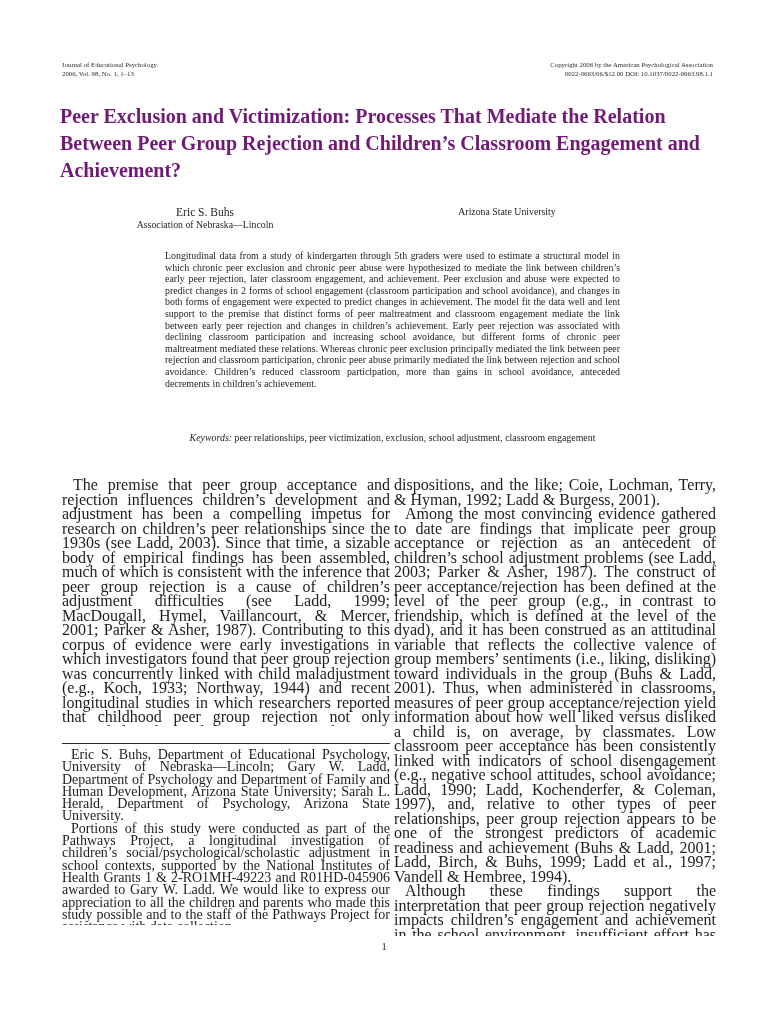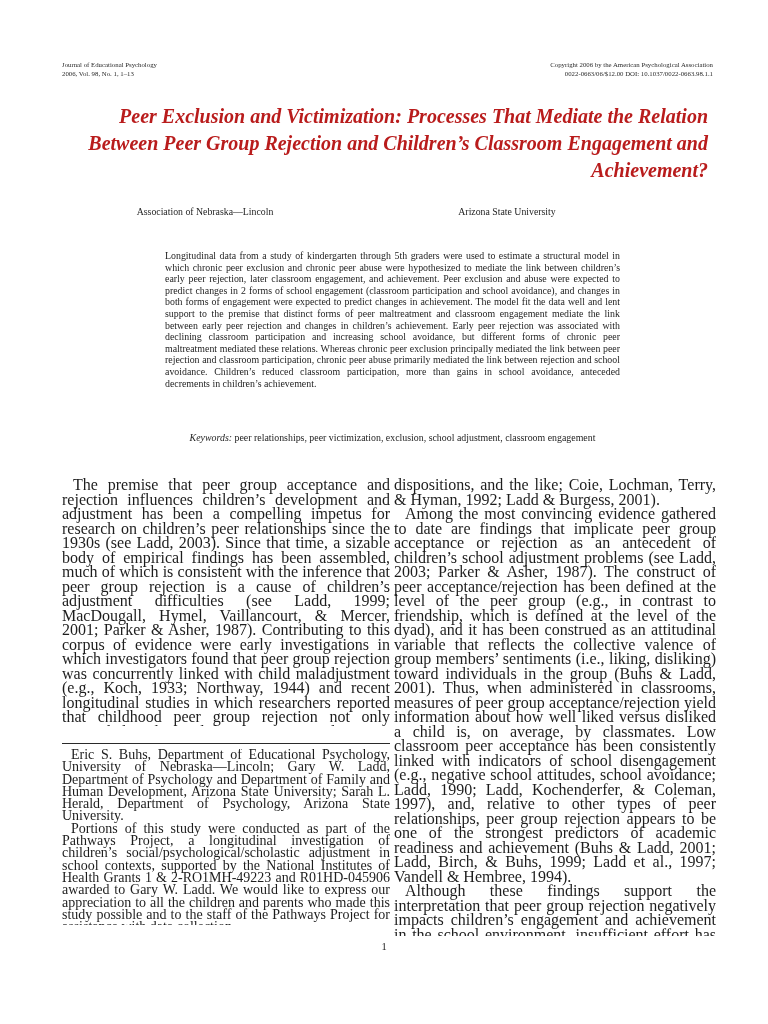--- a/index.html
+++ b/index.html
@@ -12,21 +12,21 @@
     overflow: hidden;
   }
   .page { position: absolute; inset: 0; background: #ffffff; }
 
   .journal-header { position: absolute; top: 60px; left: 62px; right: 55px;
     display: flex; justify-content: space-between;
     font-size: 6.8px; line-height: 9px; color: #2a2a2a; }
   .journal-header .right { text-align: right; }
 
   .paper-title { position: absolute; top: 103px; left: 60px; right: 60px;
-    text-align: right; font-size: 20px; line-height: 27px; color: #b91c1c; font-style: italic; }
+    text-align: left; font-size: 20px; line-height: 27px; color: #701a75; }
 
   .authors { position: absolute; top: 206px; left: 0; width: 768px; }
   .author-block { position: absolute; text-align: center; }
   .author-block.a0 { left: 40px;  width: 330px; }
   .author-block.a1 { left: 342px; width: 330px; }
   .auth-name { font-size: 11.5px; line-height: 13px; }
   .auth-aff  { font-size: 9.8px;  line-height: 12px; }
 
   .abstract { position: absolute; top: 250px; left: 165px; width: 455px; height: 162px;
     font-size: 9.9px; line-height: 11.6px; text-align: justify; overflow: hidden; }
@@ -66,20 +66,21 @@
     <div class="right">
       <div>Copyright 2006 by the American Psychological Association</div>
       <div>0022-0663/06/$12.00 DOI: 10.1037/0022-0663.98.1.1</div>
     </div>
   </div>
 
   <h1 class="paper-title">Peer Exclusion and Victimization: Processes That Mediate the Relation Between Peer Group Rejection and Children’s Classroom Engagement and Achievement?</h1>
 
   <div class="authors">
     <div class="author-block a0">
+      <div class="auth-name">Eric S. Buhs</div>
       <div class="auth-aff">Association of Nebraska—Lincoln</div>
     </div>
     <div class="author-block a1">
       <div class="auth-aff">Arizona State University</div>
     </div>
   </div>
 
   <div class="abstract">Longitudinal data from a study of kindergarten through 5th graders were used to estimate a structural model in which chronic peer exclusion and chronic peer abuse were hypothesized to mediate the link between children’s early peer rejection, later classroom engagement, and achievement. Peer exclusion and abuse were expected to predict changes in 2 forms of school engagement (classroom participation and school avoidance), and changes in both forms of engagement were expected to predict changes in achievement. The model fit the data well and lent support to the premise that distinct forms of peer maltreatment and classroom engagement mediate the link between early peer rejection and changes in children’s achievement. Early peer rejection was associated with declining classroom participation and increasing school avoidance, but different forms of chronic peer maltreatment mediated these relations. Whereas chronic peer exclusion principally mediated the link between peer rejection and classroom participation, chronic peer abuse primarily mediated the link between rejection and school avoidance. Children’s reduced classroom participation, more than gains in school avoidance, anteceded decrements in children’s achievement.</div>
 
   <div class="keywords"><span class="kw-label">Keywords:</span><span> peer relationships, peer victimization, exclusion, school adjustment, classroom engagement</span></div>

